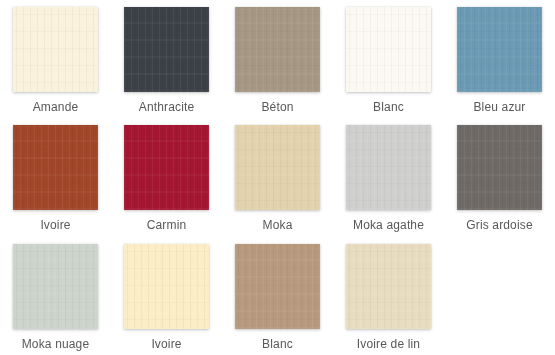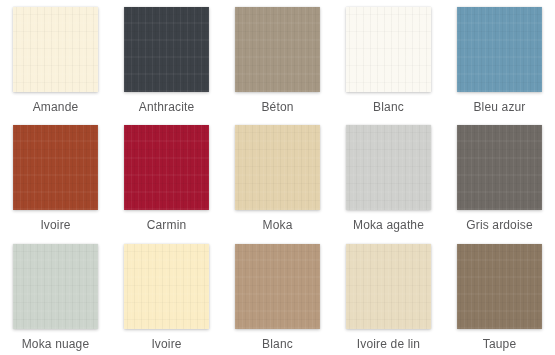--- a/index.html
+++ b/index.html
@@ -144,17 +144,13 @@
       <div class="swatch-label">Ivoire</div>
     </div>
     <div class="swatch-cell">
       <div class="swatch-chip" style="background-color: rgb(183, 154, 126);"></div>
       <div class="swatch-label">Blanc</div>
     </div>
     <div class="swatch-cell">
       <div class="swatch-chip" style="background-color: rgb(232, 220, 192);"></div>
       <div class="swatch-label">Ivoire de lin</div>
     </div>
-    <div class="swatch-cell">
-      <div class="swatch-chip" style="background-color: rgb(139, 120, 98);"></div>
-      <div class="swatch-label">Taupe</div>
-    </div>
   </div>
 
 </body></html>

